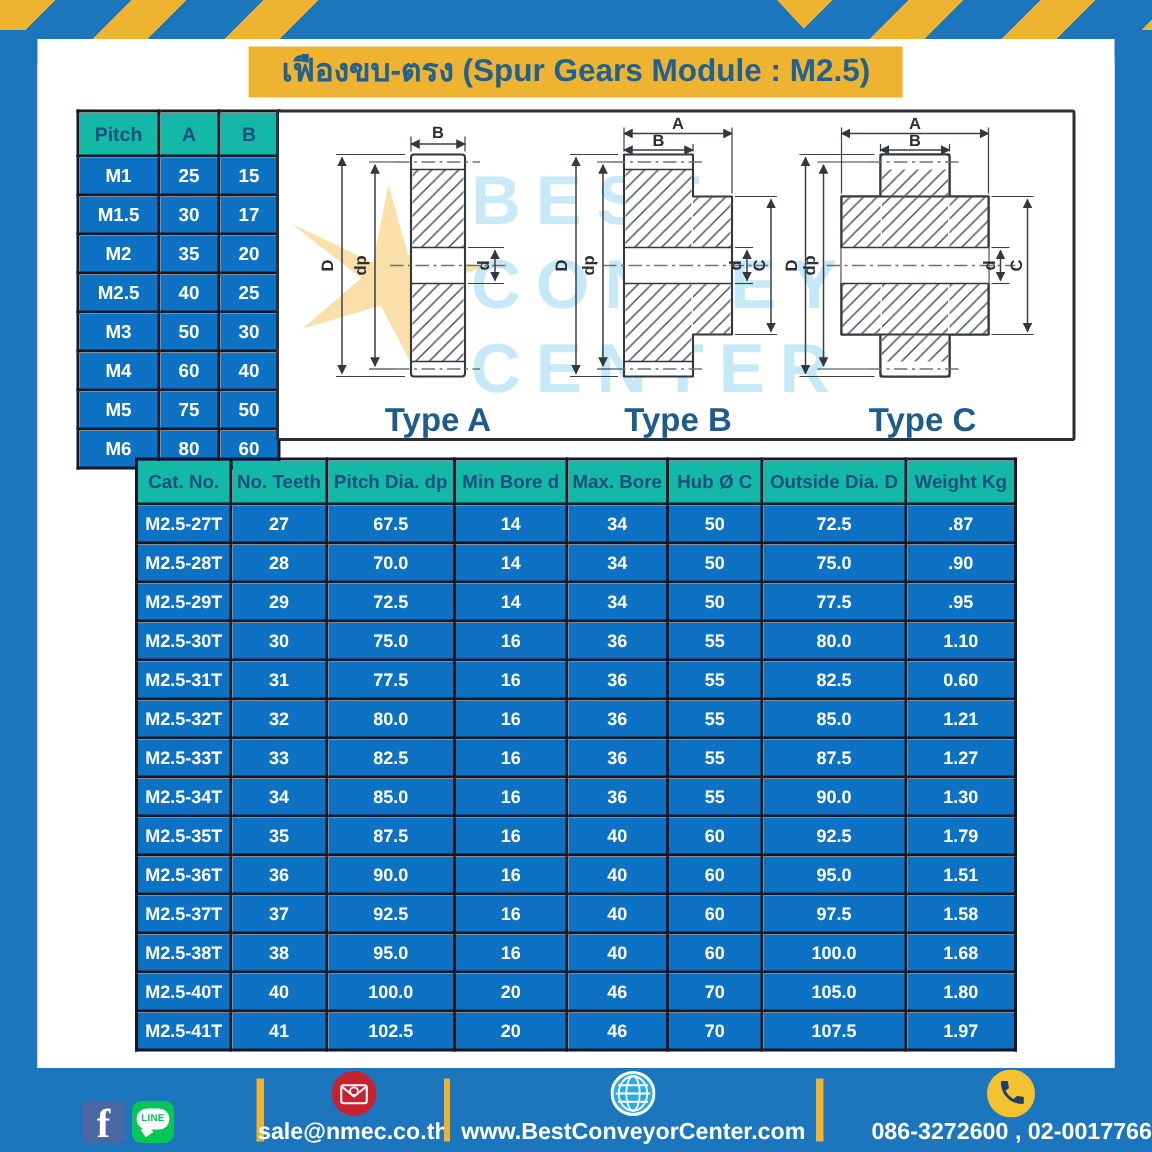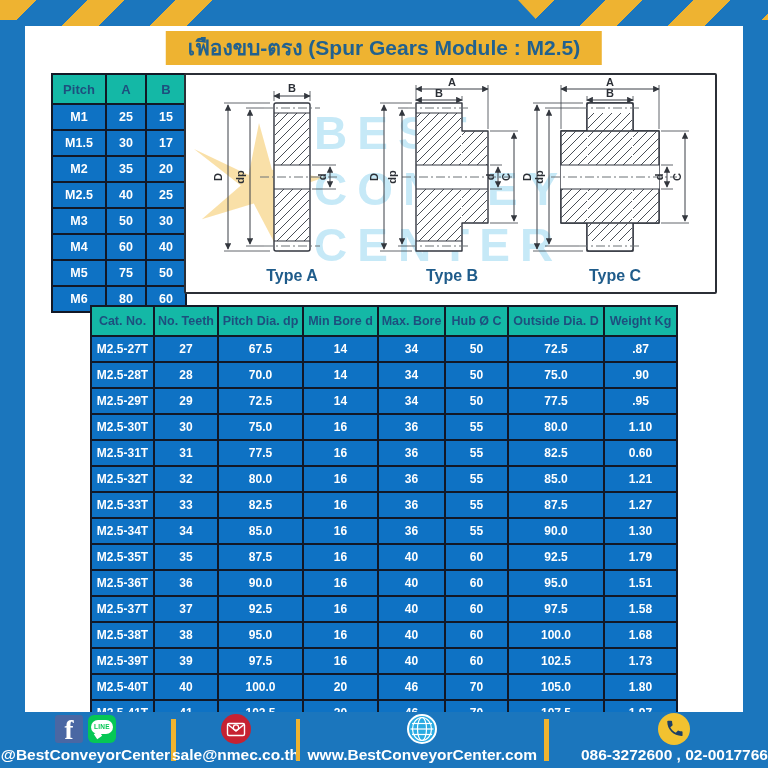--- a/index.html
+++ b/index.html
@@ -42,21 +42,21 @@
   .drawing-panel{position:absolute;left:159px;top:47px;width:529px;height:217px;
     background:#ffffff;border:2px solid #2b2f36;border-radius:2px;overflow:hidden;}
   .watermark{position:absolute;left:128px;top:30px;z-index:0;color:#29abe2;opacity:.26;
     font-weight:bold;font-size:46px;letter-spacing:10px;line-height:56px;white-space:nowrap;}
   .wm-star{position:absolute;left:8px;top:48px;z-index:0;opacity:.42;}
   .figure{position:absolute;top:6px;z-index:1;text-align:center;}
   .fig-a{left:26px;width:160px;}
   .fig-b{left:186px;width:160px;}
   .fig-c{left:341px;width:176px;}
   .figure svg{overflow:visible;display:block;}
-  .type-label{margin-top:0px;font-weight:bold;font-size:16px;color:#1f5c8b;}
+  .type-label{margin-top:0px;font-weight:bold;font-size:22px;color:#1f5c8b;}
   .outline{fill:#ffffff;stroke:#333740;stroke-width:1.4;stroke-linejoin:round;}
   .thin{stroke:#333740;stroke-width:1;fill:none;}
   .ext{stroke:#3a3f47;stroke-width:.8;fill:none;}
   .dim{stroke:#3a3f47;stroke-width:1;fill:none;marker-start:url(#arw);marker-end:url(#arw);}
   .cl{stroke:#6d7277;stroke-width:1;fill:none;stroke-dasharray:9 3 2 3;}
   .dimtxt{font-family:"Liberation Sans",sans-serif;font-size:11px;font-weight:bold;fill:#2b2f36;}
 
   
   .footer{position:absolute;left:0;bottom:0;width:768px;height:56px;background:#1b76bd;
     display:flex;align-items:stretch;color:#fff;}
@@ -423,30 +423,20 @@
             <td>M2.5-38T</td>
             <td>38</td>
             <td>95.0</td>
             <td>16</td>
             <td>40</td>
             <td>60</td>
             <td>100.0</td>
             <td>1.68</td>
           </tr>
           <tr>
-            <td>M2.5-39T</td>
-            <td>39</td>
-            <td>97.5</td>
-            <td>16</td>
-            <td>40</td>
-            <td>60</td>
-            <td>102.5</td>
-            <td>1.73</td>
-          </tr>
-          <tr>
             <td>M2.5-40T</td>
             <td>40</td>
             <td>100.0</td>
             <td>20</td>
             <td>46</td>
             <td>70</td>
             <td>105.0</td>
             <td>1.80</td>
           </tr>
           <tr>
@@ -465,21 +455,20 @@
 
   <div class="footer">
     <div class="f-sec s1">
       <div class="f-icons">
         <div class="fb-icon">f</div>
         <div class="line-icon">
           <div class="line-tail"></div>
           <div class="line-bubble">LINE</div>
         </div>
       </div>
-      <div class="txt">@BestConveyorCenter</div>
     </div>
     <div class="f-div"></div>
     <div class="f-sec s2">
       <div class="f-icons">
         <svg width="30" height="30" viewBox="0 0 30 30">
           <circle cx="15" cy="15" r="15" fill="#c62232"></circle>
           <rect x="6.5" y="9.5" width="17" height="12" rx="1.5" fill="none" stroke="#ffffff" stroke-width="1.4"></rect>
           <path d="M7 10.5 L15 17 L23 10.5" fill="none" stroke="#ffffff" stroke-width="1.4"></path>
           <circle cx="15" cy="13.5" r="2.6" fill="#c62232" stroke="#ffffff" stroke-width="1.2"></circle>
         </svg>

